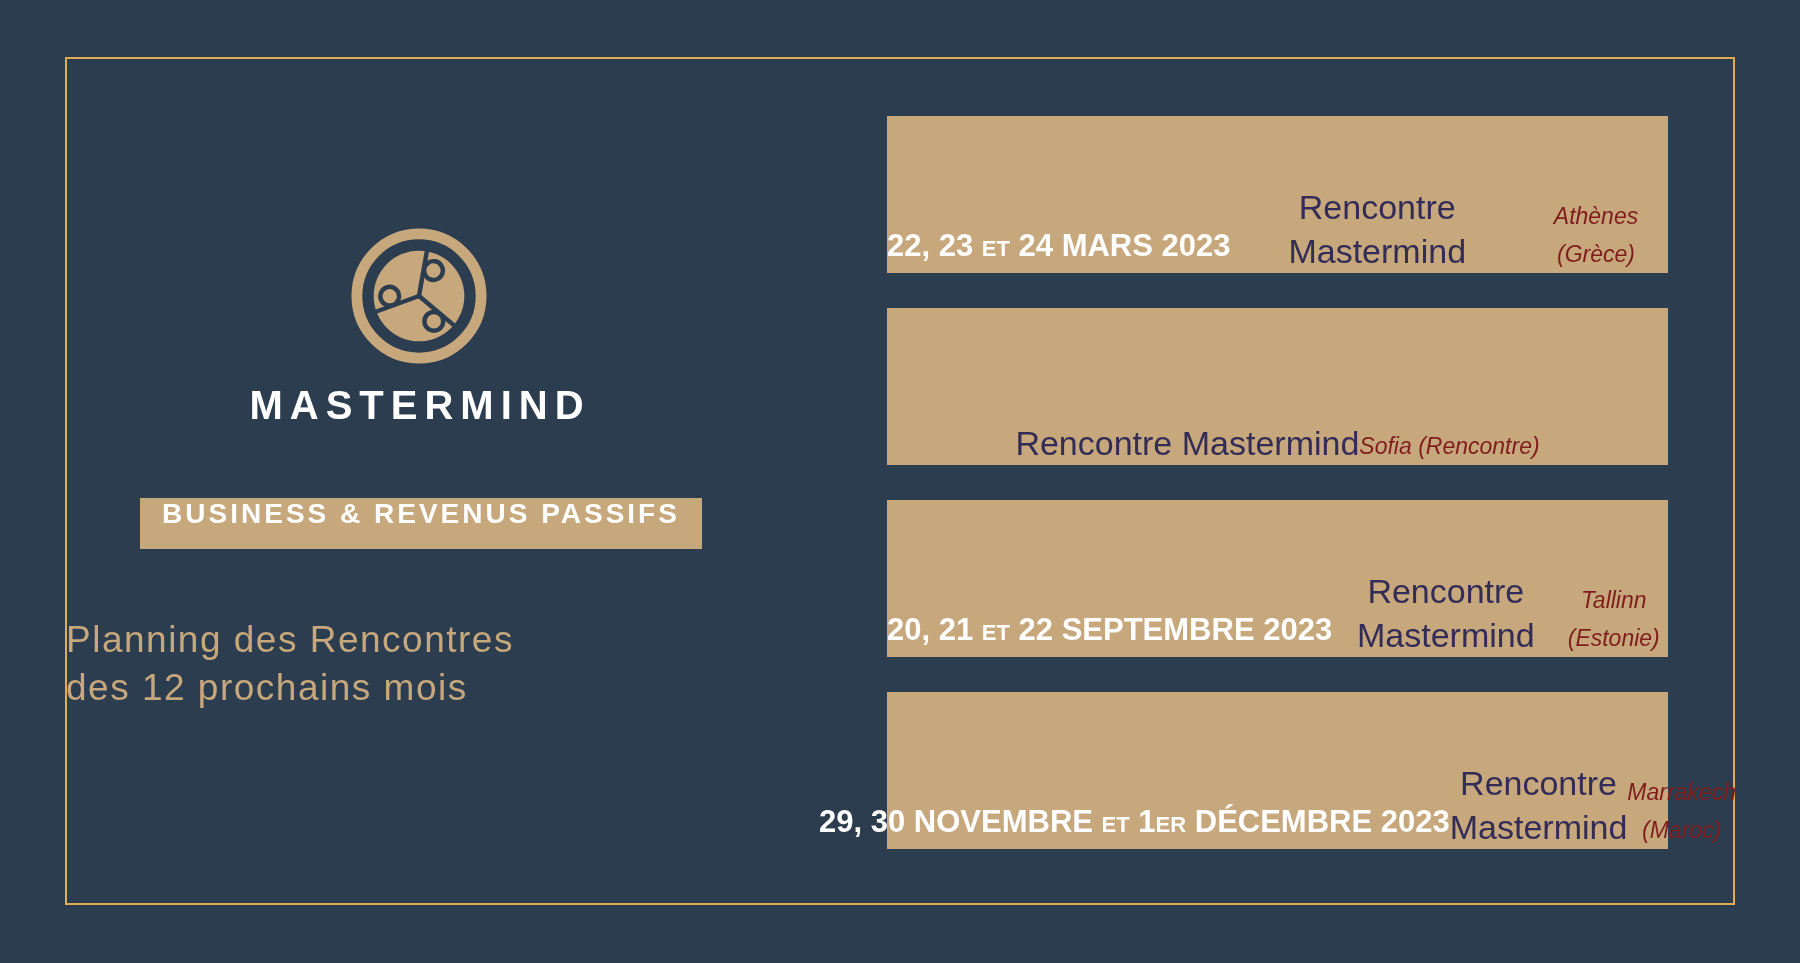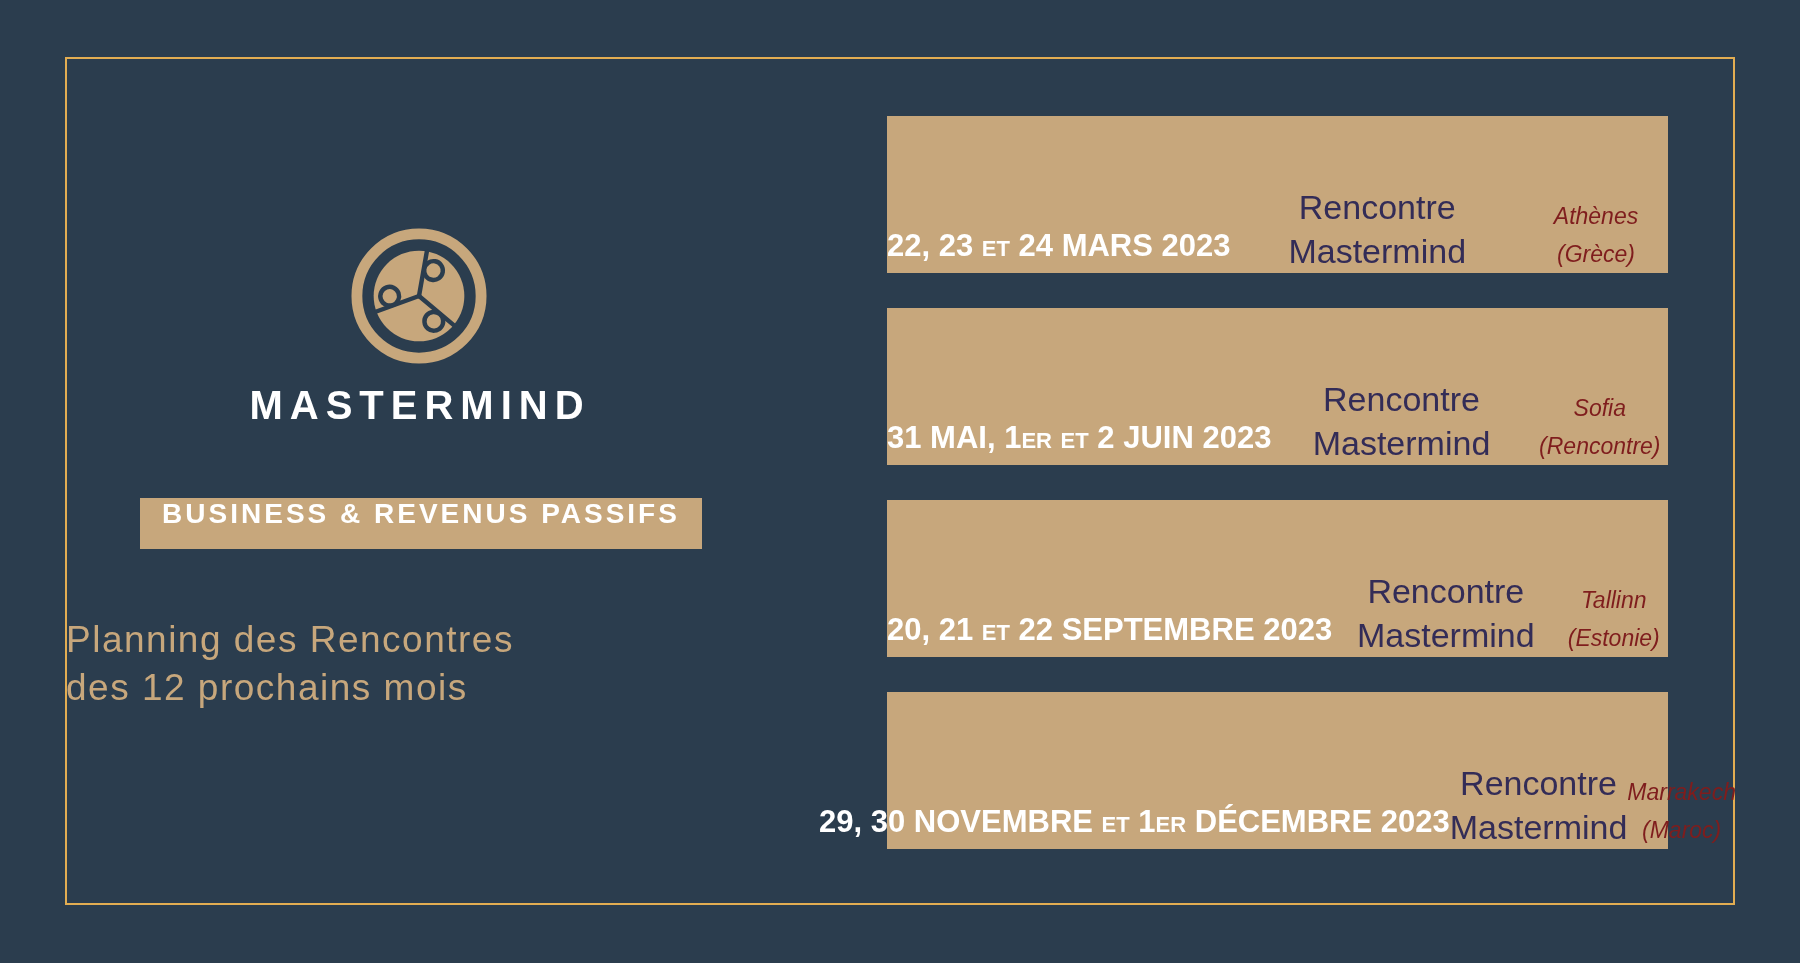--- a/index.html
+++ b/index.html
@@ -83,21 +83,20 @@
   </div>
 
   <div class="events">
     <div class="card">
       <div class="date"><span>22, 23 </span><span class="sc">ET</span><span> 24 MARS 2023</span></div>
       <div class="title">Rencontre Mastermind</div>
       <div class="loc">Athènes (Grèce)</div>
     </div>
 
     <div class="card">
-      <div class="date"><span>31 MAI, 1</span><span class="sc">ER</span><span> </span><span class="sc">ET</span><span> 2 JUIN 2023</span></div>
       <div class="title">Rencontre Mastermind</div>
       <div class="loc">Sofia (Rencontre)</div>
     </div>
 
     <div class="card">
       <div class="date"><span>20, 21 </span><span class="sc">ET</span><span> 22 SEPTEMBRE 2023</span></div>
       <div class="title">Rencontre Mastermind</div>
       <div class="loc">Tallinn (Estonie)</div>
     </div>
 

